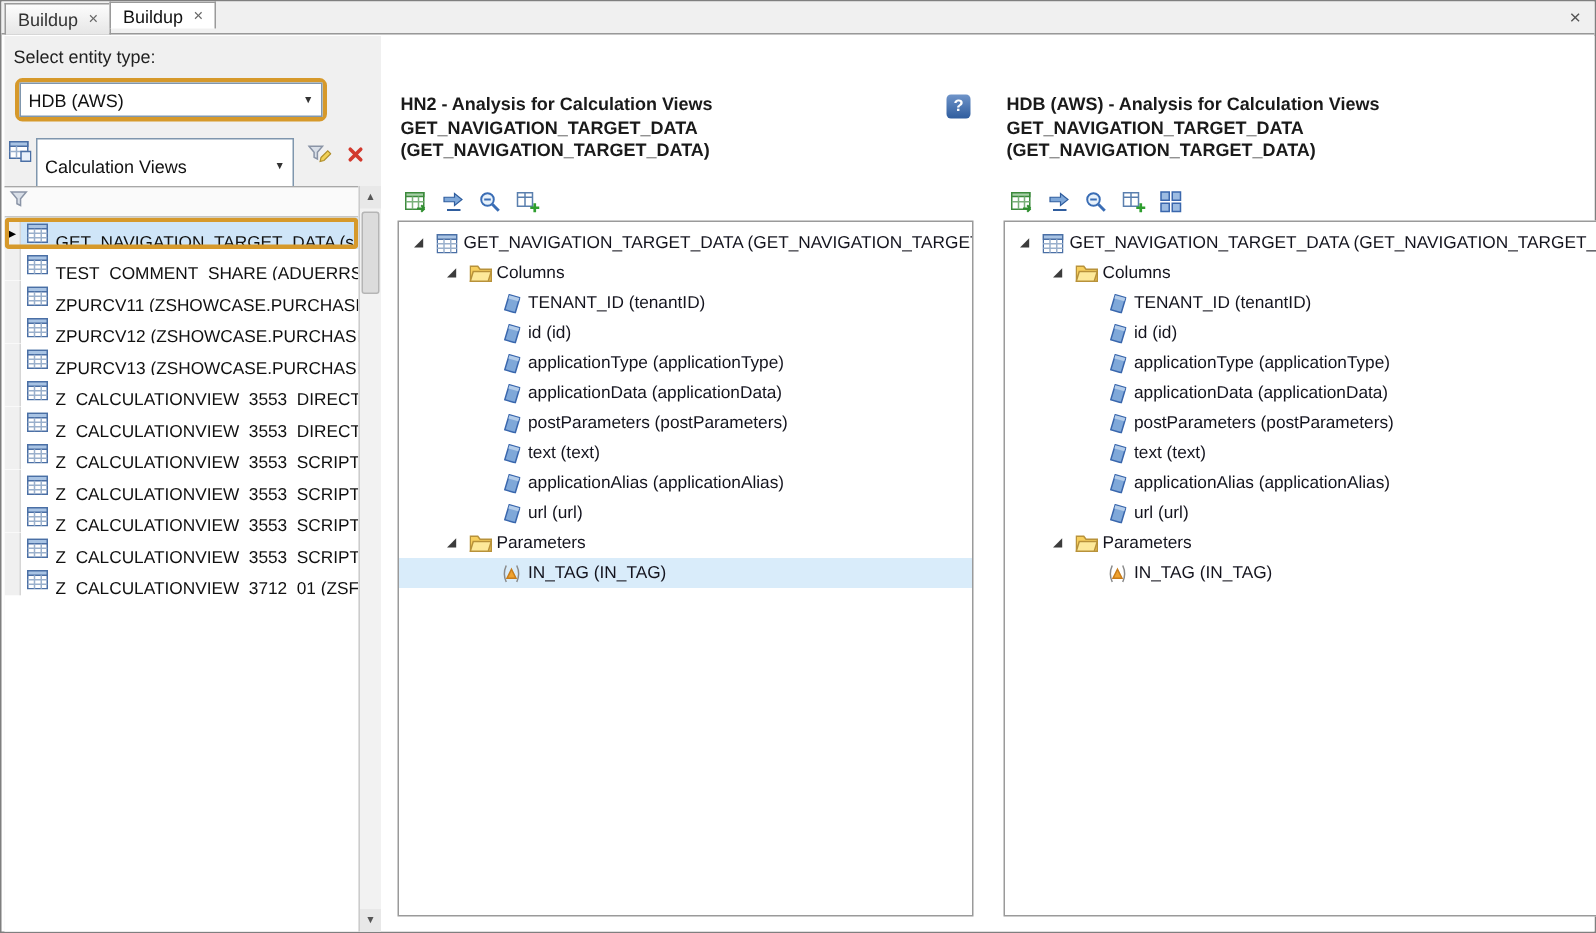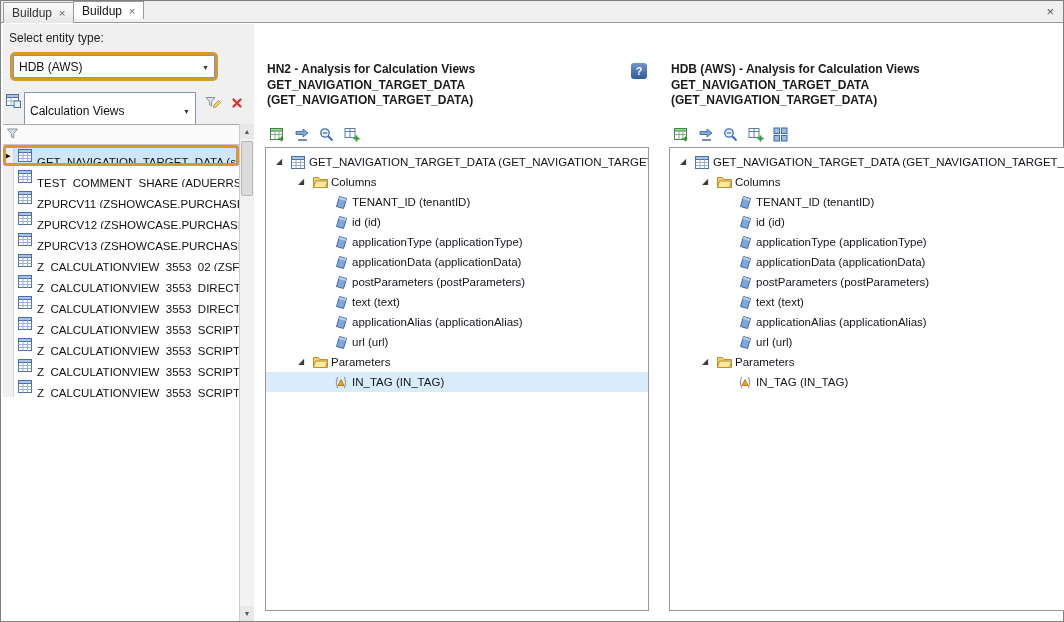--- a/index.html
+++ b/index.html
@@ -198,34 +198,20 @@
             <span class="icoCell">
               <svg width="14" height="13" viewBox="0 0 14 13">
                 <rect x="0.5" y="0.5" width="13" height="12" fill="#fff" stroke="#4a6fa5"></rect>
                 <rect x="0.5" y="0.5" width="13" height="3" fill="#a9c4e4" stroke="#4a6fa5"></rect>
                 <line x1="5" y1="3.5" x2="5" y2="12.5" stroke="#9ab0cc"></line>
                 <line x1="9.5" y1="3.5" x2="9.5" y2="12.5" stroke="#9ab0cc"></line>
                 <line x1="0.5" y1="6.5" x2="13.5" y2="6.5" stroke="#9ab0cc"></line>
                 <line x1="0.5" y1="9.5" x2="13.5" y2="9.5" stroke="#9ab0cc"></line>
               </svg>
             </span>
-            <span class="ltext">Z_CALCULATIONVIEW_3553_02 (ZSF</span>
-          </div>
-          <div class="lrow">
-            <span class="gutter"></span>
-            <span class="icoCell">
-              <svg width="14" height="13" viewBox="0 0 14 13">
-                <rect x="0.5" y="0.5" width="13" height="12" fill="#fff" stroke="#4a6fa5"></rect>
-                <rect x="0.5" y="0.5" width="13" height="3" fill="#a9c4e4" stroke="#4a6fa5"></rect>
-                <line x1="5" y1="3.5" x2="5" y2="12.5" stroke="#9ab0cc"></line>
-                <line x1="9.5" y1="3.5" x2="9.5" y2="12.5" stroke="#9ab0cc"></line>
-                <line x1="0.5" y1="6.5" x2="13.5" y2="6.5" stroke="#9ab0cc"></line>
-                <line x1="0.5" y1="9.5" x2="13.5" y2="9.5" stroke="#9ab0cc"></line>
-              </svg>
-            </span>
             <span class="ltext">Z_CALCULATIONVIEW_3553_DIRECT</span>
           </div>
           <div class="lrow">
             <span class="gutter"></span>
             <span class="icoCell">
               <svg width="14" height="13" viewBox="0 0 14 13">
                 <rect x="0.5" y="0.5" width="13" height="12" fill="#fff" stroke="#4a6fa5"></rect>
                 <rect x="0.5" y="0.5" width="13" height="3" fill="#a9c4e4" stroke="#4a6fa5"></rect>
                 <line x1="5" y1="3.5" x2="5" y2="12.5" stroke="#9ab0cc"></line>
                 <line x1="9.5" y1="3.5" x2="9.5" y2="12.5" stroke="#9ab0cc"></line>
@@ -283,20 +269,34 @@
               <svg width="14" height="13" viewBox="0 0 14 13">
                 <rect x="0.5" y="0.5" width="13" height="12" fill="#fff" stroke="#4a6fa5"></rect>
                 <rect x="0.5" y="0.5" width="13" height="3" fill="#a9c4e4" stroke="#4a6fa5"></rect>
                 <line x1="5" y1="3.5" x2="5" y2="12.5" stroke="#9ab0cc"></line>
                 <line x1="9.5" y1="3.5" x2="9.5" y2="12.5" stroke="#9ab0cc"></line>
                 <line x1="0.5" y1="6.5" x2="13.5" y2="6.5" stroke="#9ab0cc"></line>
                 <line x1="0.5" y1="9.5" x2="13.5" y2="9.5" stroke="#9ab0cc"></line>
               </svg>
             </span>
             <span class="ltext">Z_CALCULATIONVIEW_3553_SCRIPT</span>
+          </div>
+          <div class="lrow">
+            <span class="gutter"></span>
+            <span class="icoCell">
+              <svg width="14" height="13" viewBox="0 0 14 13">
+                <rect x="0.5" y="0.5" width="13" height="12" fill="#fff" stroke="#4a6fa5"></rect>
+                <rect x="0.5" y="0.5" width="13" height="3" fill="#a9c4e4" stroke="#4a6fa5"></rect>
+                <line x1="5" y1="3.5" x2="5" y2="12.5" stroke="#9ab0cc"></line>
+                <line x1="9.5" y1="3.5" x2="9.5" y2="12.5" stroke="#9ab0cc"></line>
+                <line x1="0.5" y1="6.5" x2="13.5" y2="6.5" stroke="#9ab0cc"></line>
+                <line x1="0.5" y1="9.5" x2="13.5" y2="9.5" stroke="#9ab0cc"></line>
+              </svg>
+            </span>
+            <span class="ltext">Z_CALCULATIONVIEW_3712_01 (ZSF</span>
           </div>
         </div>
     </div>
 
     <div class="vscroll">
       <div class="sbtn up">▲</div>
       <div class="sthumb"></div>
       <div class="sbtn down">▼</div>
     </div>
   </div>

